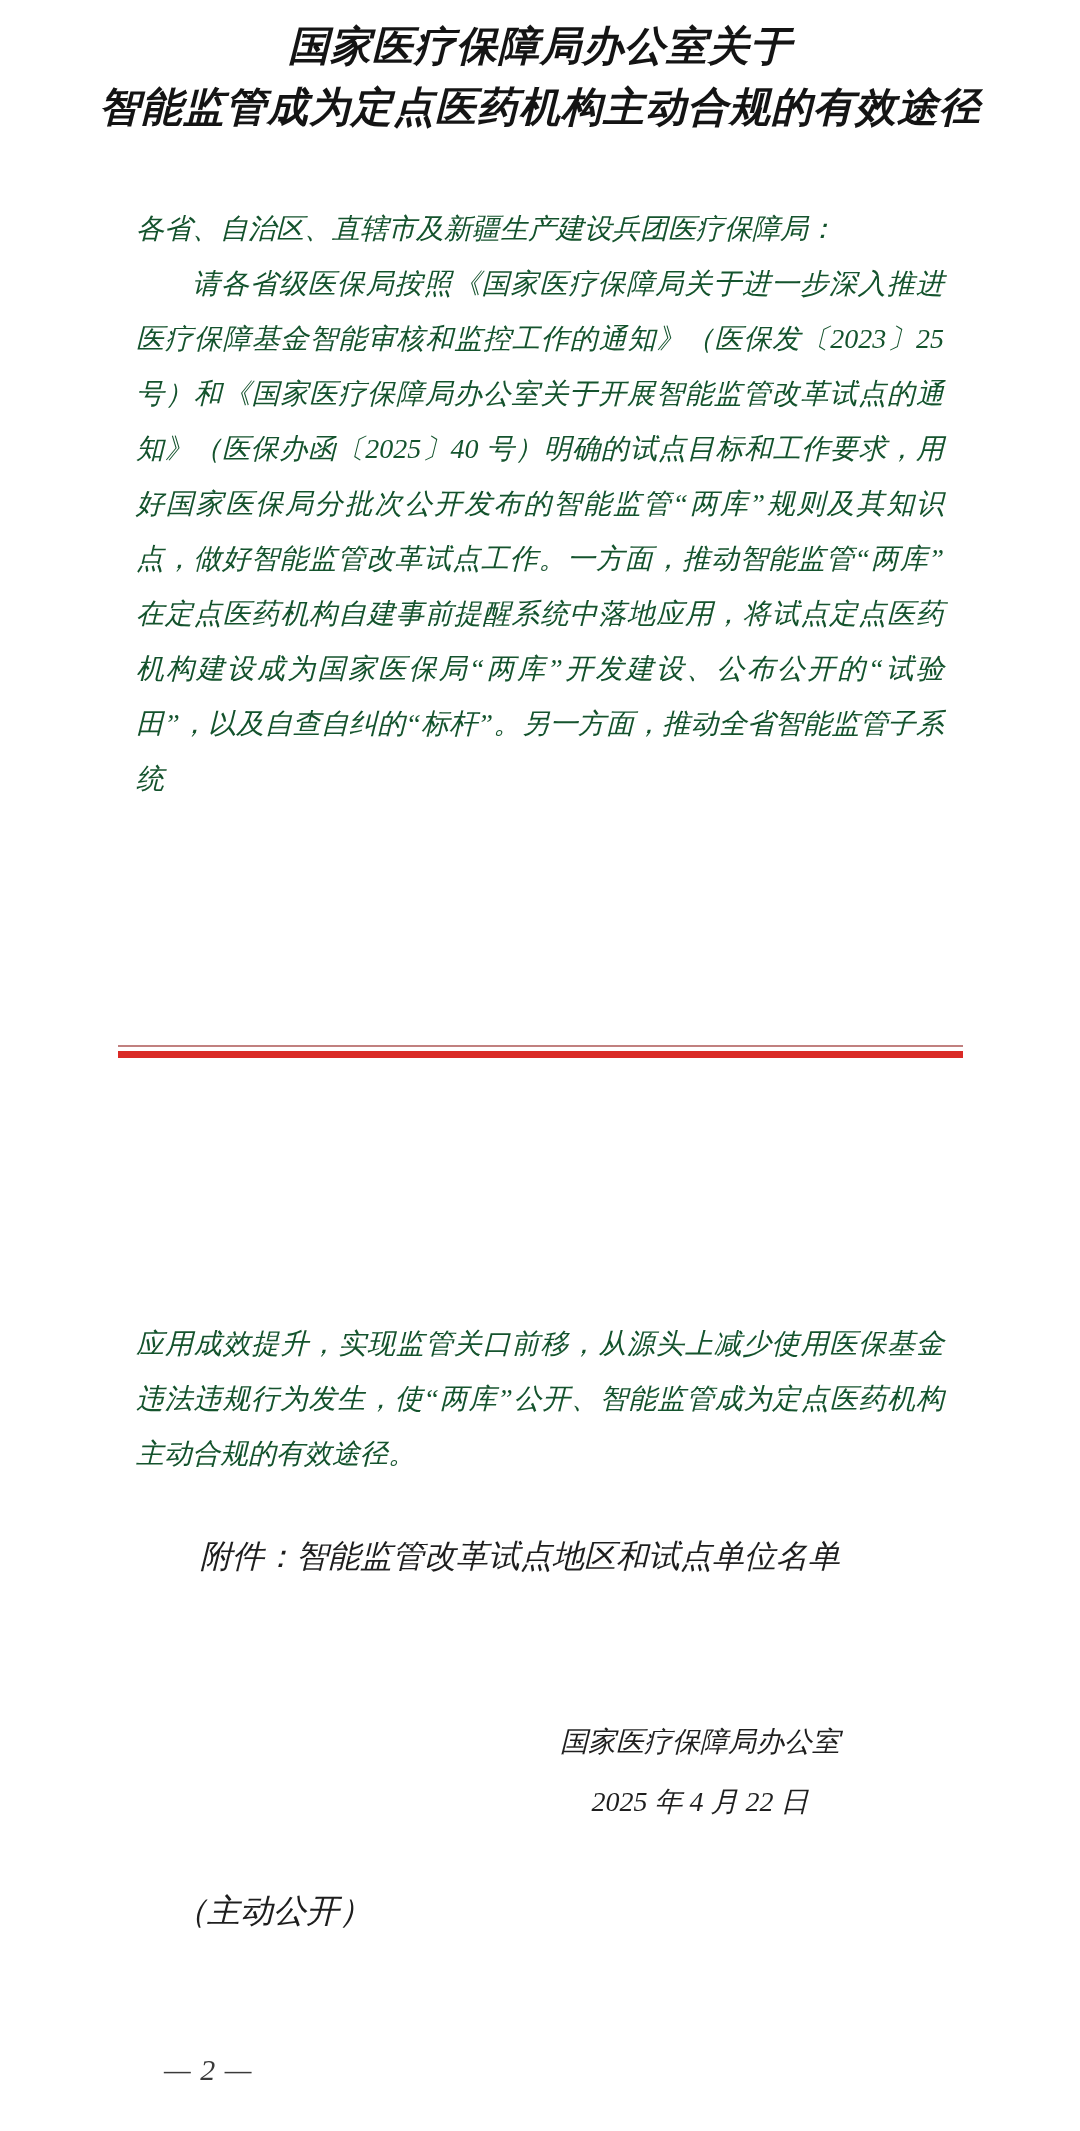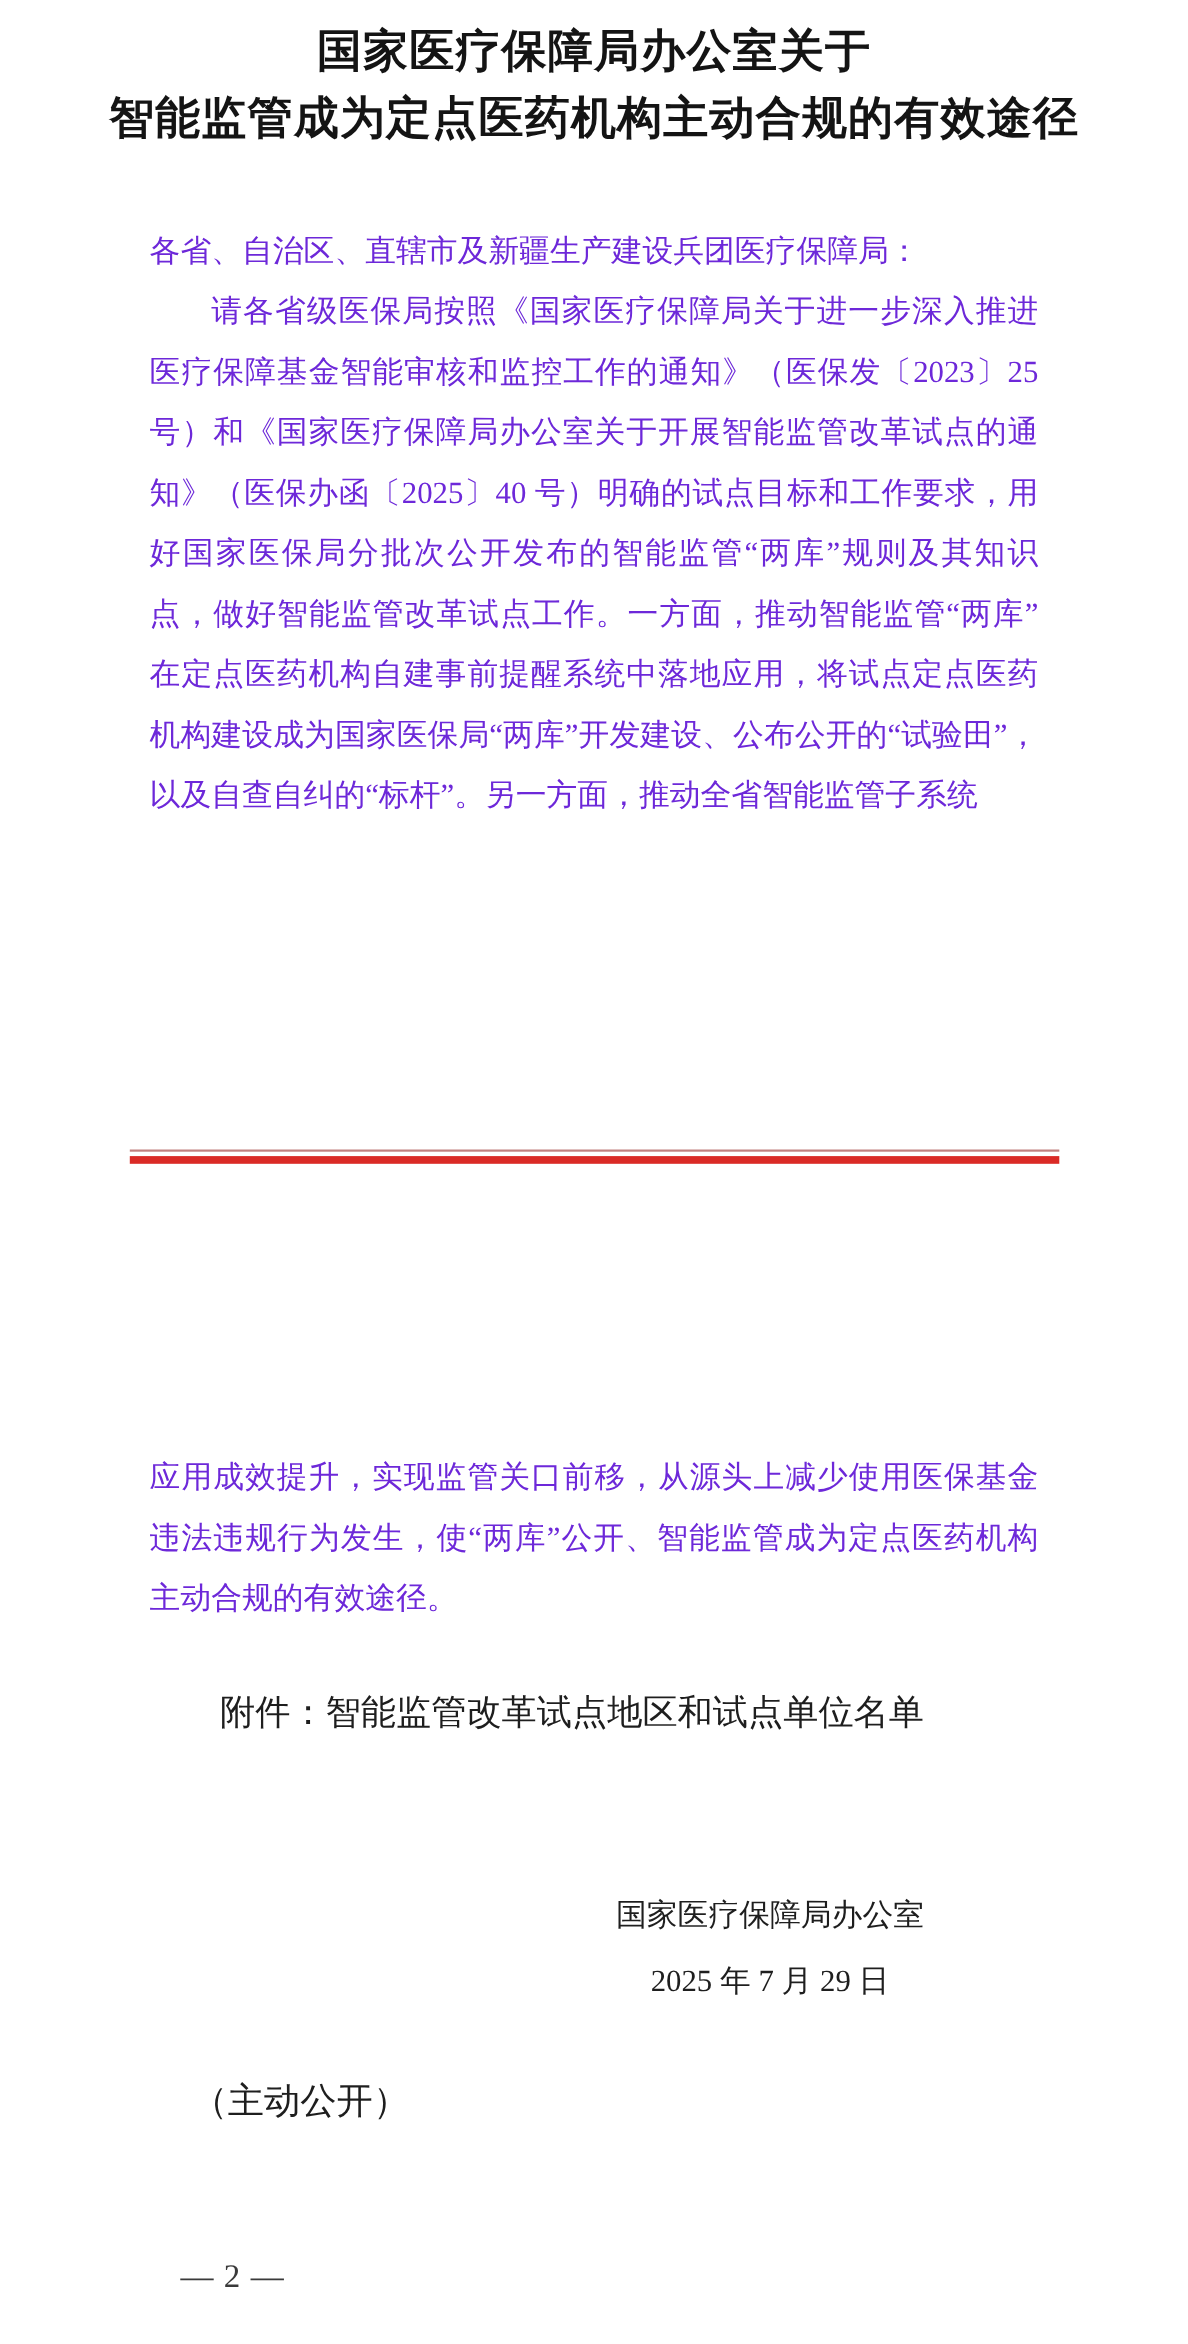--- a/index.html
+++ b/index.html
@@ -8,20 +8,21 @@
     background: #ffffff;
   }
   .page {
     position: relative;
     width: 1080px;
     height: 2131px;
     background: #ffffff;
     overflow: hidden;
     font-family: "Liberation Serif", "DejaVu Serif", serif;
     color: #1e1e1e;
+    font-style: italic;
   }
   .title {
     position: absolute;
     top: 16px;
     left: 0;
     width: 100%;
     text-align: center;
     font-size: 41px;
     line-height: 61px;
     font-weight: 700;
@@ -29,21 +30,21 @@
     letter-spacing: 1px;
   }
   .body-block {
     position: absolute;
     left: 136px;
     width: 808px;
     font-size: 28px;
     line-height: 55px;
     text-align: justify;
     text-justify: inter-character;
-    color: #6d28d9;
+    color: #14532d;
   }
   .body-page1 { top: 201px; }
   .body-page2 { top: 1316px; }
   .body-block p { margin: 0; padding: 0; }
   .salutation { text-indent: 0; }
   .para { text-indent: 2em; }
   .para-cont { text-indent: 0; }
   .divider-thin {
     position: absolute;
     left: 118px;
@@ -118,20 +119,20 @@
   <div class="divider-thick" style="background: rgb(218, 42, 38);"></div>
 
   <section class="body-block body-page2">
     <p class="para-cont">应用成效提升，实现监管关口前移，从源头上减少使用医保基金违法违规行为发生，使“两库”公开、智能监管成为定点医药机构主动合规的有效途径。</p>
   </section>
 
   <p class="attachment">附件：智能监管改革试点地区和试点单位名单</p>
 
   <div class="sign-block">
     <div>国家医疗保障局办公室</div>
-    <div>2025 年 7 月 29 日</div>
+    <div>2025 年 4 月 22 日</div>
   </div>
 
   <p class="disclosure">（主动公开）</p>
 
   <p class="page-num">— 2 —</p>
 
 </div>
 
 </body></html>

